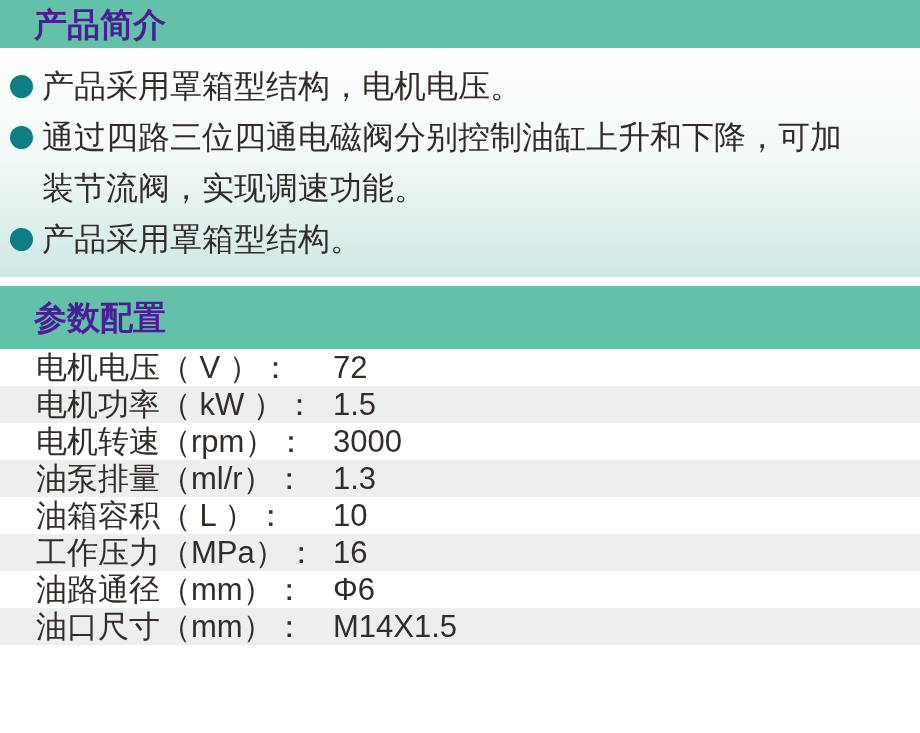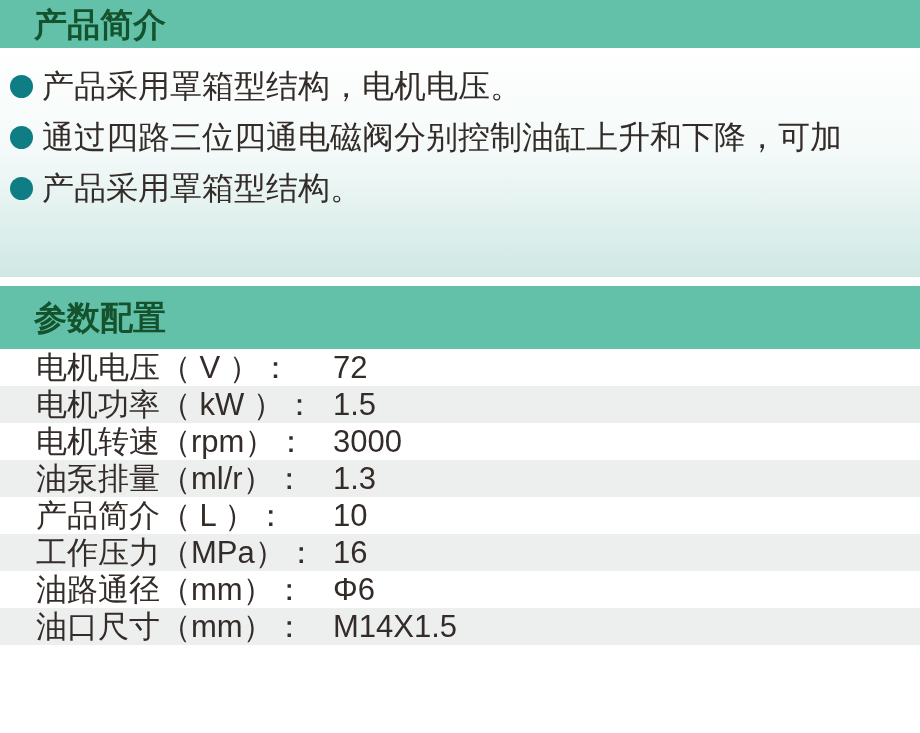--- a/index.html
+++ b/index.html
@@ -15,21 +15,21 @@
     background: #62c1a8;
     display: flex;
     align-items: center;
     padding-left: 34px;
     box-sizing: border-box;
   }
   .band-intro { height: 48px; }
   .band-params { height: 63px; }
   .band h1 {
     margin: 0;
-    color: #14532d;
+    color: #4c1d95;
     font-size: 33px;
     font-weight: bold;
     line-height: 1;
   }
   .intro {
     height: 229px;
     box-sizing: border-box;
     padding-top: 13px;
     background: linear-gradient(180deg, #ffffff 0%, #f4faf9 45%, #cfe8e4 100%);
   }
@@ -84,20 +84,23 @@
 
   <section class="intro">
     <div class="bullet-line">
       <span class="dot"></span>
       <span class="txt">产品采用罩箱型结构，电机电压。</span>
     </div>
     <div class="bullet-line">
       <span class="dot"></span>
       <span class="txt">通过四路三位四通电磁阀分别控制油缸上升和下降，可加</span>
     </div>
+    <div class="bullet-line cont">
+      <span class="txt">装节流阀，实现调速功能。</span>
+    </div>
     <div class="bullet-line">
       <span class="dot"></span>
       <span class="txt">产品采用罩箱型结构。</span>
     </div>
   </section>
 
   <div class="section-gap"></div>
 
   <header class="band band-params">
     <h1>参数配置</h1>
@@ -114,21 +117,21 @@
     </div>
     <div class="row">
       <span class="label">电机转速（rpm）：</span>
       <span class="value">3000</span>
     </div>
     <div class="row">
       <span class="label">油泵排量（ml/r）：</span>
       <span class="value">1.3</span>
     </div>
     <div class="row">
-      <span class="label">产品简介（ L ）：</span>
+      <span class="label">油箱容积（ L ）：</span>
       <span class="value">10</span>
     </div>
     <div class="row">
       <span class="label">工作压力（MPa）：</span>
       <span class="value">16</span>
     </div>
     <div class="row">
       <span class="label">油路通径（mm）：</span>
       <span class="value">Φ6</span>
     </div>

